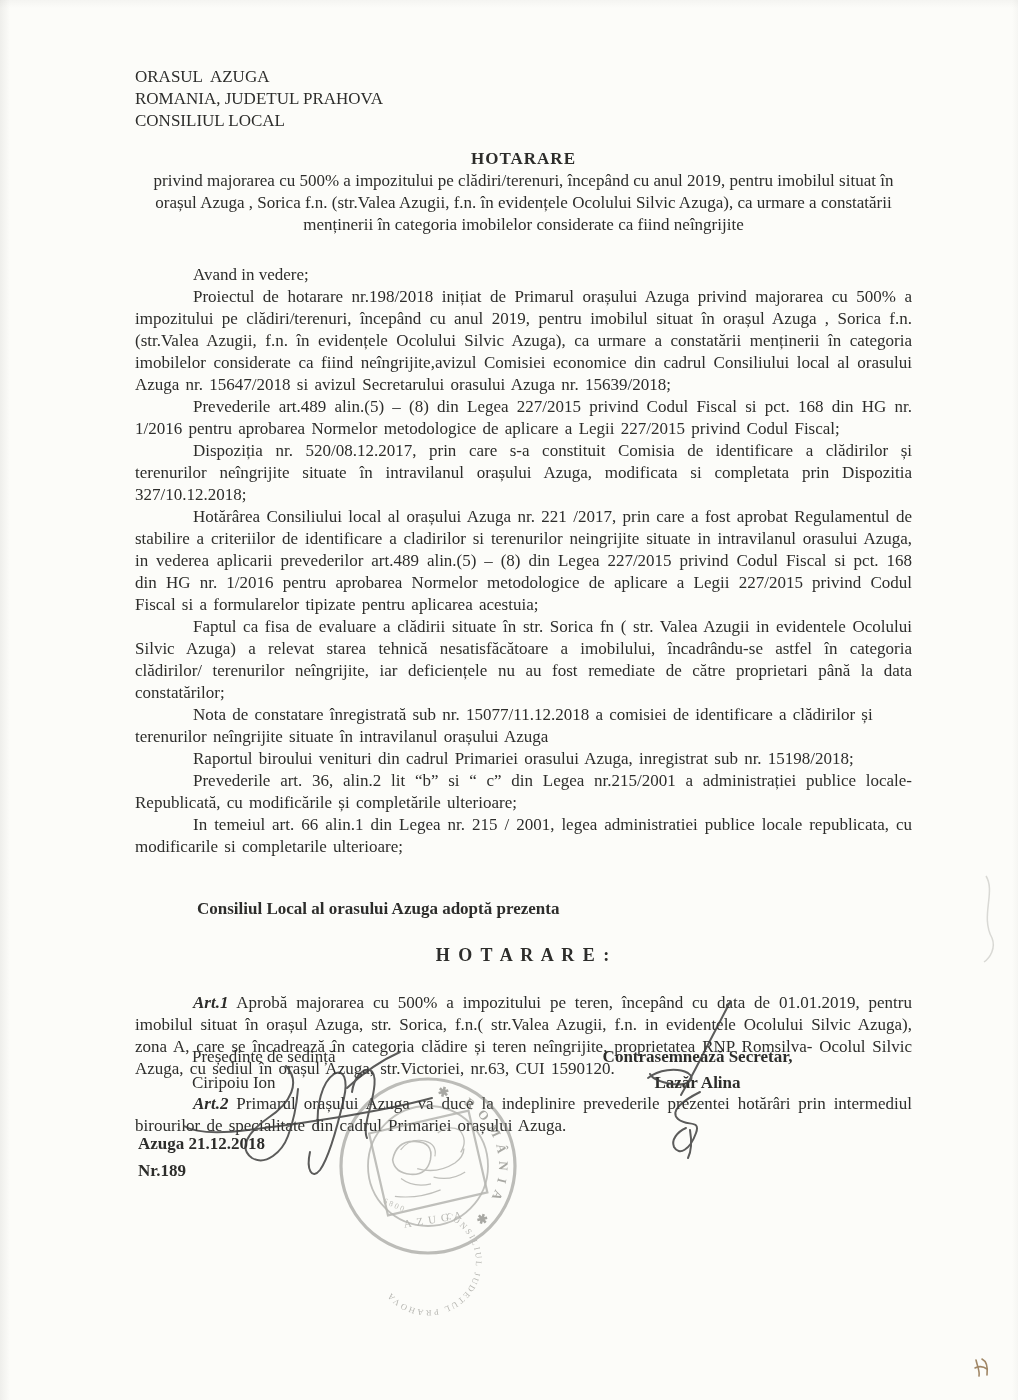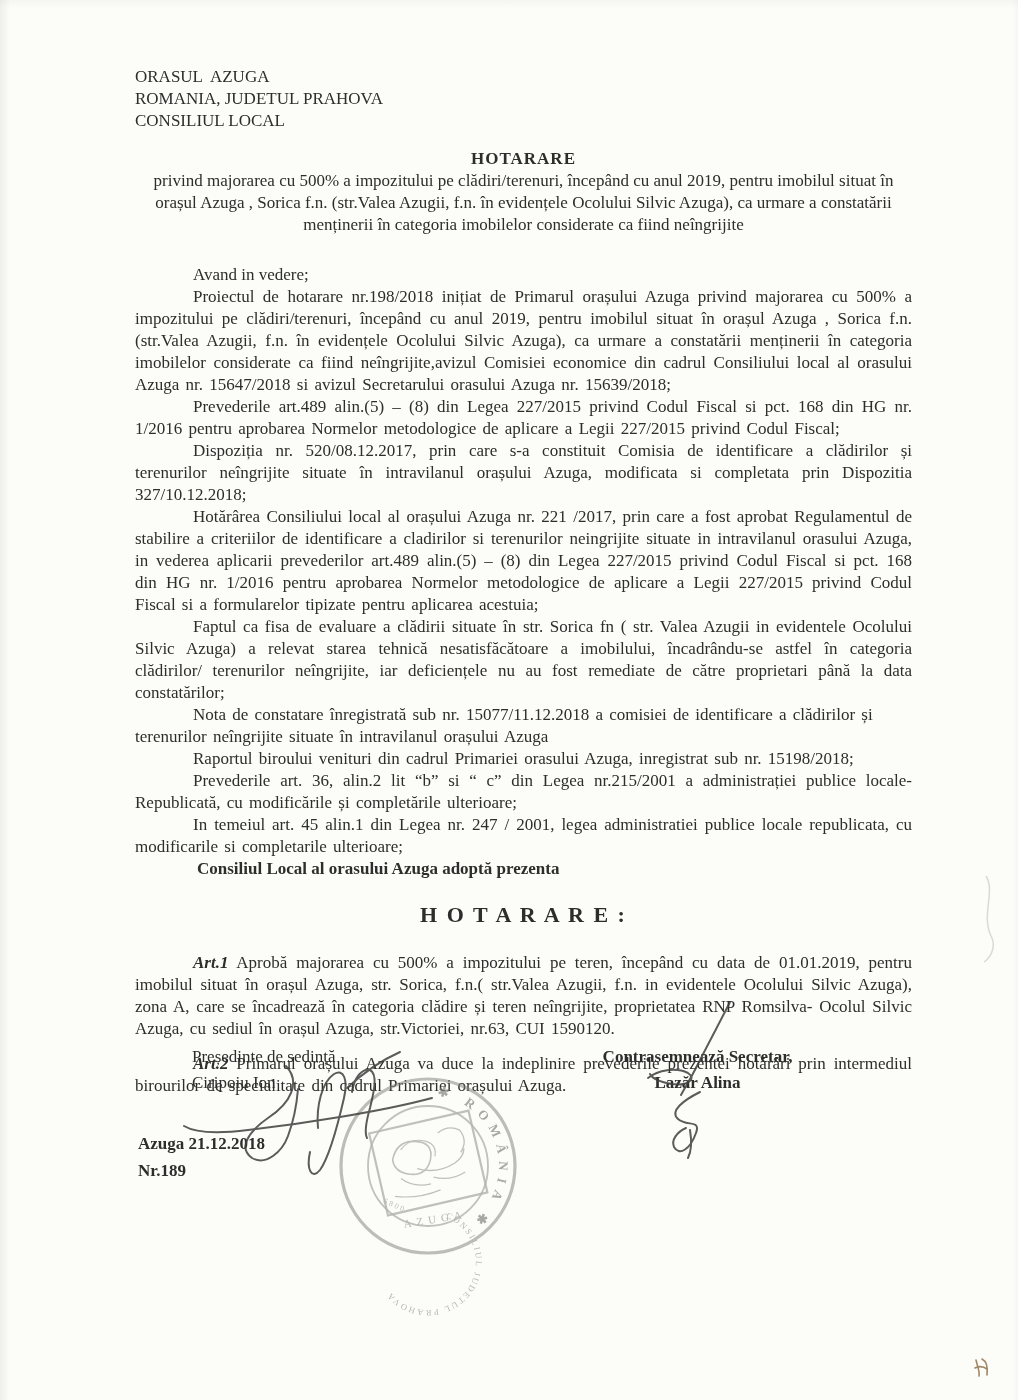--- a/index.html
+++ b/index.html
@@ -31,24 +31,24 @@
   .doc-subtitle{
     text-align:center;margin-top:0;
   }
   p{margin:0;}
   .intro{margin-top:28px;text-indent:58px;}
   .para{
     text-indent:58px;text-align:justify;word-spacing:2px;
   }
   .ragged{text-align:left;}
   .adoption{
-    text-indent:62px;font-weight:bold;
+    text-indent:62px;font-weight:bold;margin-top:40px;
   }
   .decision-title{
-    text-align:center;font-weight:bold;font-size:22px;
+    text-align:center;font-weight:bold;font-size:18px;
     letter-spacing:2px;margin:24px 0 26px 0;
   }
   .article{margin-bottom:13px;}
   .article b{font-weight:bold;font-style:italic;}
   .sig-left{
     position:absolute;left:192px;top:1044px;width:200px;
     text-align:left;font-weight:normal;line-height:26px;
   }
   .sig-right{
     position:absolute;left:585px;top:1044px;width:225px;
@@ -83,21 +83,21 @@
     <p class="intro">Avand in vedere;</p>
 
     <p class="para">Proiectul de hotarare nr.198/2018 inițiat de Primarul orașului Azuga privind majorarea cu 500% a impozitului pe clădiri/terenuri, începând cu anul 2019, pentru imobilul situat în orașul Azuga , Sorica f.n. (str.Valea Azugii, f.n. în evidențele Ocolului Silvic Azuga), ca urmare a constatării menținerii în categoria imobilelor considerate ca fiind neîngrijite,avizul Comisiei economice din cadrul Consiliului local al orasului Azuga nr. 15647/2018 si avizul Secretarului orasului Azuga nr. 15639/2018;</p>
     <p class="para">Prevederile art.489 alin.(5) – (8) din Legea 227/2015 privind Codul Fiscal si pct. 168 din HG nr. 1/2016 pentru aprobarea Normelor metodologice de aplicare a Legii 227/2015 privind Codul Fiscal;</p>
     <p class="para">Dispoziția nr. 520/08.12.2017, prin care s-a constituit Comisia  de identificare a clădirilor și terenurilor neîngrijite situate în intravilanul orașului Azuga, modificata si completata prin Dispozitia 327/10.12.2018;</p>
     <p class="para">Hotărârea Consiliului local al orașului Azuga nr. 221 /2017, prin care a fost aprobat Regulamentul de stabilire a criteriilor de identificare a cladirilor si terenurilor neingrijite situate in intravilanul orasului Azuga, in vederea aplicarii prevederilor art.489 alin.(5) – (8) din Legea 227/2015 privind Codul Fiscal si pct. 168 din HG nr. 1/2016 pentru aprobarea Normelor metodologice de aplicare a Legii 227/2015 privind Codul Fiscal si a formularelor tipizate pentru aplicarea acestuia;</p>
     <p class="para">Faptul ca fisa de evaluare a clădirii situate  în str. Sorica fn ( str. Valea Azugii  in evidentele Ocolului Silvic Azuga) a relevat starea tehnică nesatisfăcătoare a imobilului, încadrându-se astfel în categoria clădirilor/ terenurilor neîngrijite, iar deficiențele nu au fost remediate de către proprietari până la data constatărilor;</p>
     <p class="para ragged">Nota de constatare înregistrată  sub nr. 15077/11.12.2018 a comisiei de identificare a clădirilor și terenurilor neîngrijite situate în intravilanul orașului Azuga</p>
     <p class="para ragged">Raportul biroului venituri din cadrul Primariei orasului Azuga, inregistrat sub nr. 15198/2018;</p>
     <p class="para">Prevederile art. 36, alin.2 lit “b” si “ c” din Legea nr.215/2001 a administrației publice locale- Republicată, cu modificările și completările ulterioare;</p>
-    <p class="para">In temeiul art. 45 alin.1 din Legea nr. 247 / 2001, legea administratiei publice locale  republicata, cu modificarile si completarile ulterioare;</p>
+    <p class="para">In temeiul art. 66 alin.1 din Legea nr. 215 / 2001, legea administratiei publice locale  republicata, cu modificarile si completarile ulterioare;</p>
 
     <p class="adoption">Consiliul Local al orasului Azuga adoptă prezenta</p>
 
     <div class="decision-title">H O T A R A R E :</div>
 
     <p class="para article"><b>Art.1</b><span> Aprobă majorarea cu 500% a impozitului pe teren, începând cu data de 01.01.2019, pentru imobilul situat în orașul Azuga, str. Sorica, f.n.( str.Valea Azugii, f.n. in evidentele Ocolului Silvic Azuga), zona A,  care se încadrează în categoria clădire și teren neîngrijite,  proprietatea RNP Romsilva- Ocolul Silvic Azuga, cu sediul în orașul Azuga, str.Victoriei, nr.63, CUI 1590120.</span></p>
 
     <p class="para article"><b>Art.2</b><span> Primarul orașului Azuga va duce la indeplinire prevederile prezentei hotărâri prin intermediul birourilor de specialitate din cadrul Primariei orașului Azuga.</span></p>
 
   </div>

